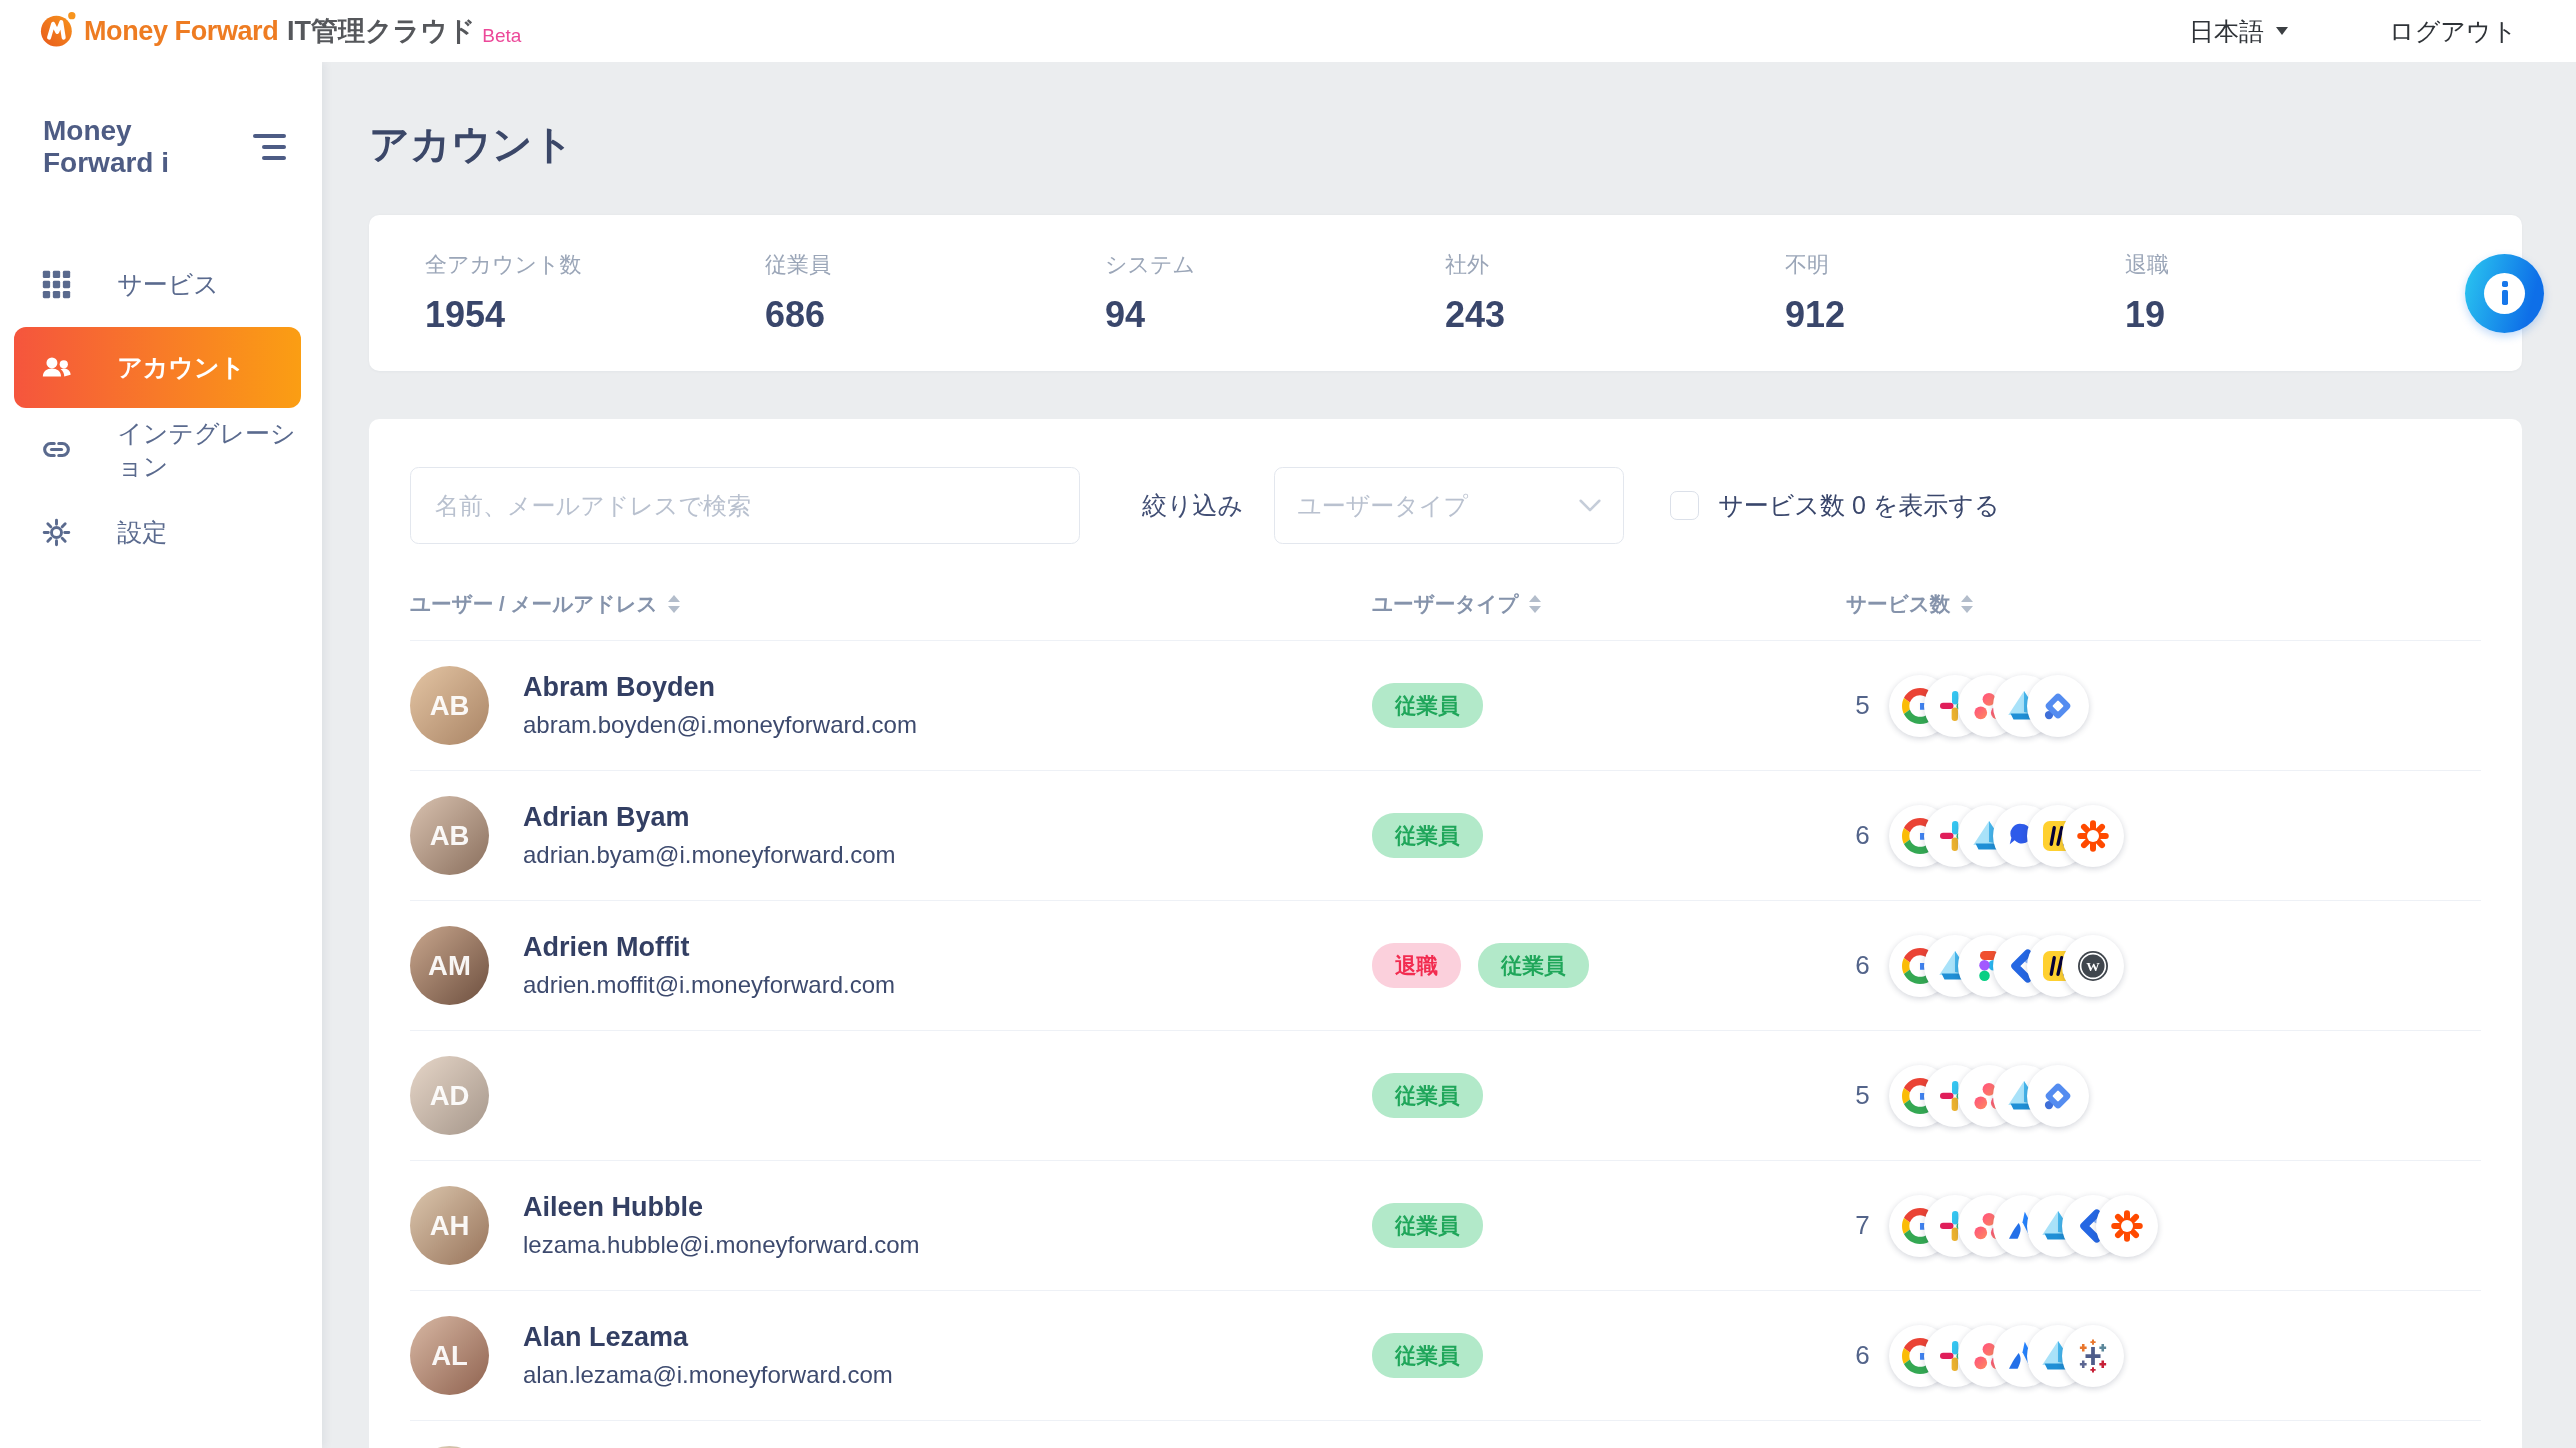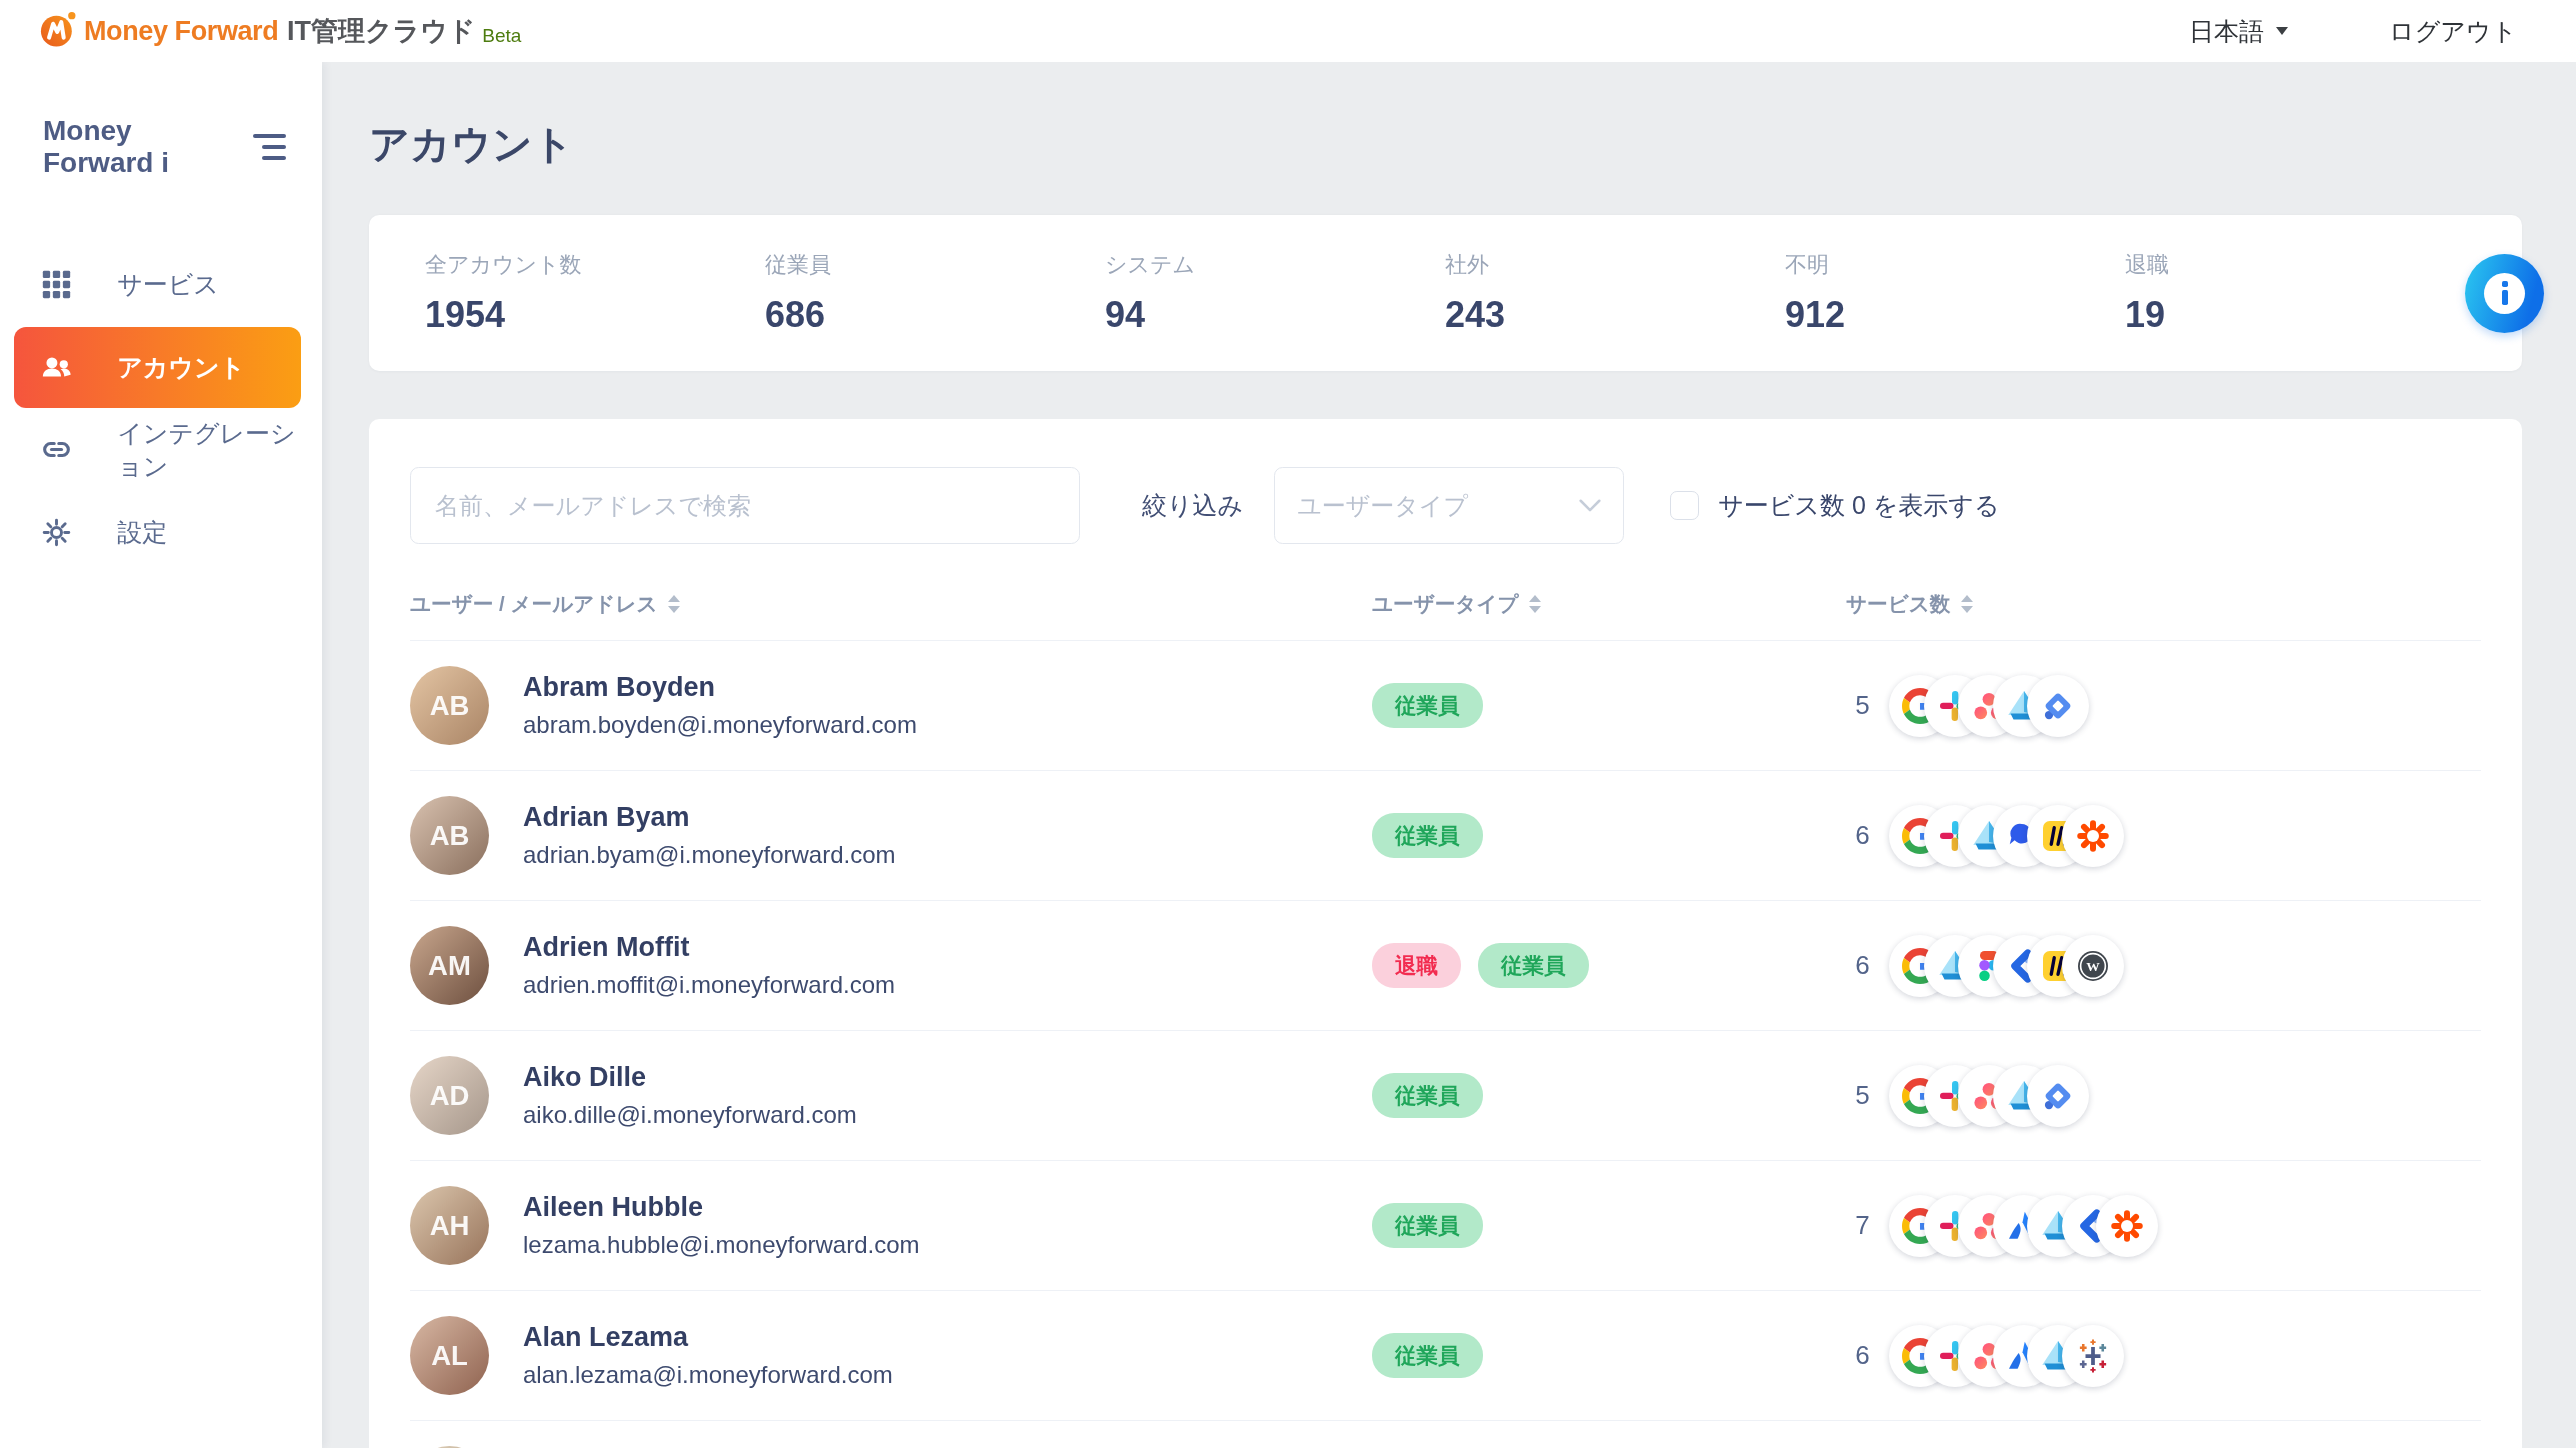--- a/index.html
+++ b/index.html
@@ -11,21 +11,21 @@
   }
   
   .topbar {
     position:fixed; top:0; left:0; right:0; height:62px;
     background:#fff; display:flex; align-items:center;
     padding:0 59px 0 39px; z-index:50;
   }
   .logo { display:flex; align-items:center; cursor:pointer; }
   .brand-name { font-size:27px; font-weight:bold; color:#EE7C22; margin-left:7px; letter-spacing:-0.4px; }
   .brand-product { font-size:27px; font-weight:bold; color:#55575B; margin-left:8.6px; }
-  .brand-beta { font-size:19px; color:#4d7c0f; margin-left:6.9px; margin-top:10.3px; }
+  .brand-beta { font-size:19px; color:#ec4899; margin-left:6.9px; margin-top:10.3px; }
   .top-right { margin-left:auto; display:flex; align-items:center; }
   .lang-btn { display:flex; align-items:center; gap:12px; font-size:25px; color:#2F3338; cursor:pointer; margin-right:101px; }
   .caret-down { width:0; height:0; border:6.9px solid transparent; border-top:8.6px solid #3C4043; margin-top:6.9px; }
   .logout-btn { font-size:25px; color:#2F3338; cursor:pointer; }
 
   
   .sidebar {
     position:fixed; top:62px; left:0; bottom:0; width:322px;
     background:#fff; z-index:40; box-shadow:2.6px 0 8.6px rgba(25,39,70,.06);
   }
@@ -489,24 +489,20 @@
                     <circle cx="24" cy="24" r="16.5" fill="none" stroke="#fff" stroke-width="2.2"></circle>
                     <text x="24" y="30.5" font-size="18" font-weight="bold" fill="#fff" text-anchor="middle" font-family="Liberation Serif,serif">W</text>
                   </svg>
                 </span>
               </div>
     </div>
   </div>
           <div class="trow">
     <div class="user-cell">
       <div class="avatar" style="background: linear-gradient(135deg, rgb(230, 214, 200), rgb(165, 150, 138));">AD</div>
-      <div class="uinfo">
-        <div class="uname">Aiko Dille</div>
-        <div class="uemail">aiko.dille@i.moneyforward.com</div>
-      </div>
     </div>
     <div class="badges-cell">
               <span class="badge" style="background: rgb(178, 233, 201); color: rgb(31, 166, 90);">従業員</span>
             </div>
     <div class="services-cell">
       <span class="scount">5</span>
       <div class="sicons">
                 <span class="sicon">
                   <svg viewBox="0 0 48 48">
                     <path fill="#EA4335" d="M24 9.5c3.54 0 6.71 1.22 9.21 3.6l6.85-6.85C35.9 2.38 30.47 0 24 0 14.62 0 6.51 5.38 2.56 13.22l7.98 6.19C12.43 13.72 17.74 9.5 24 9.5z"></path>

